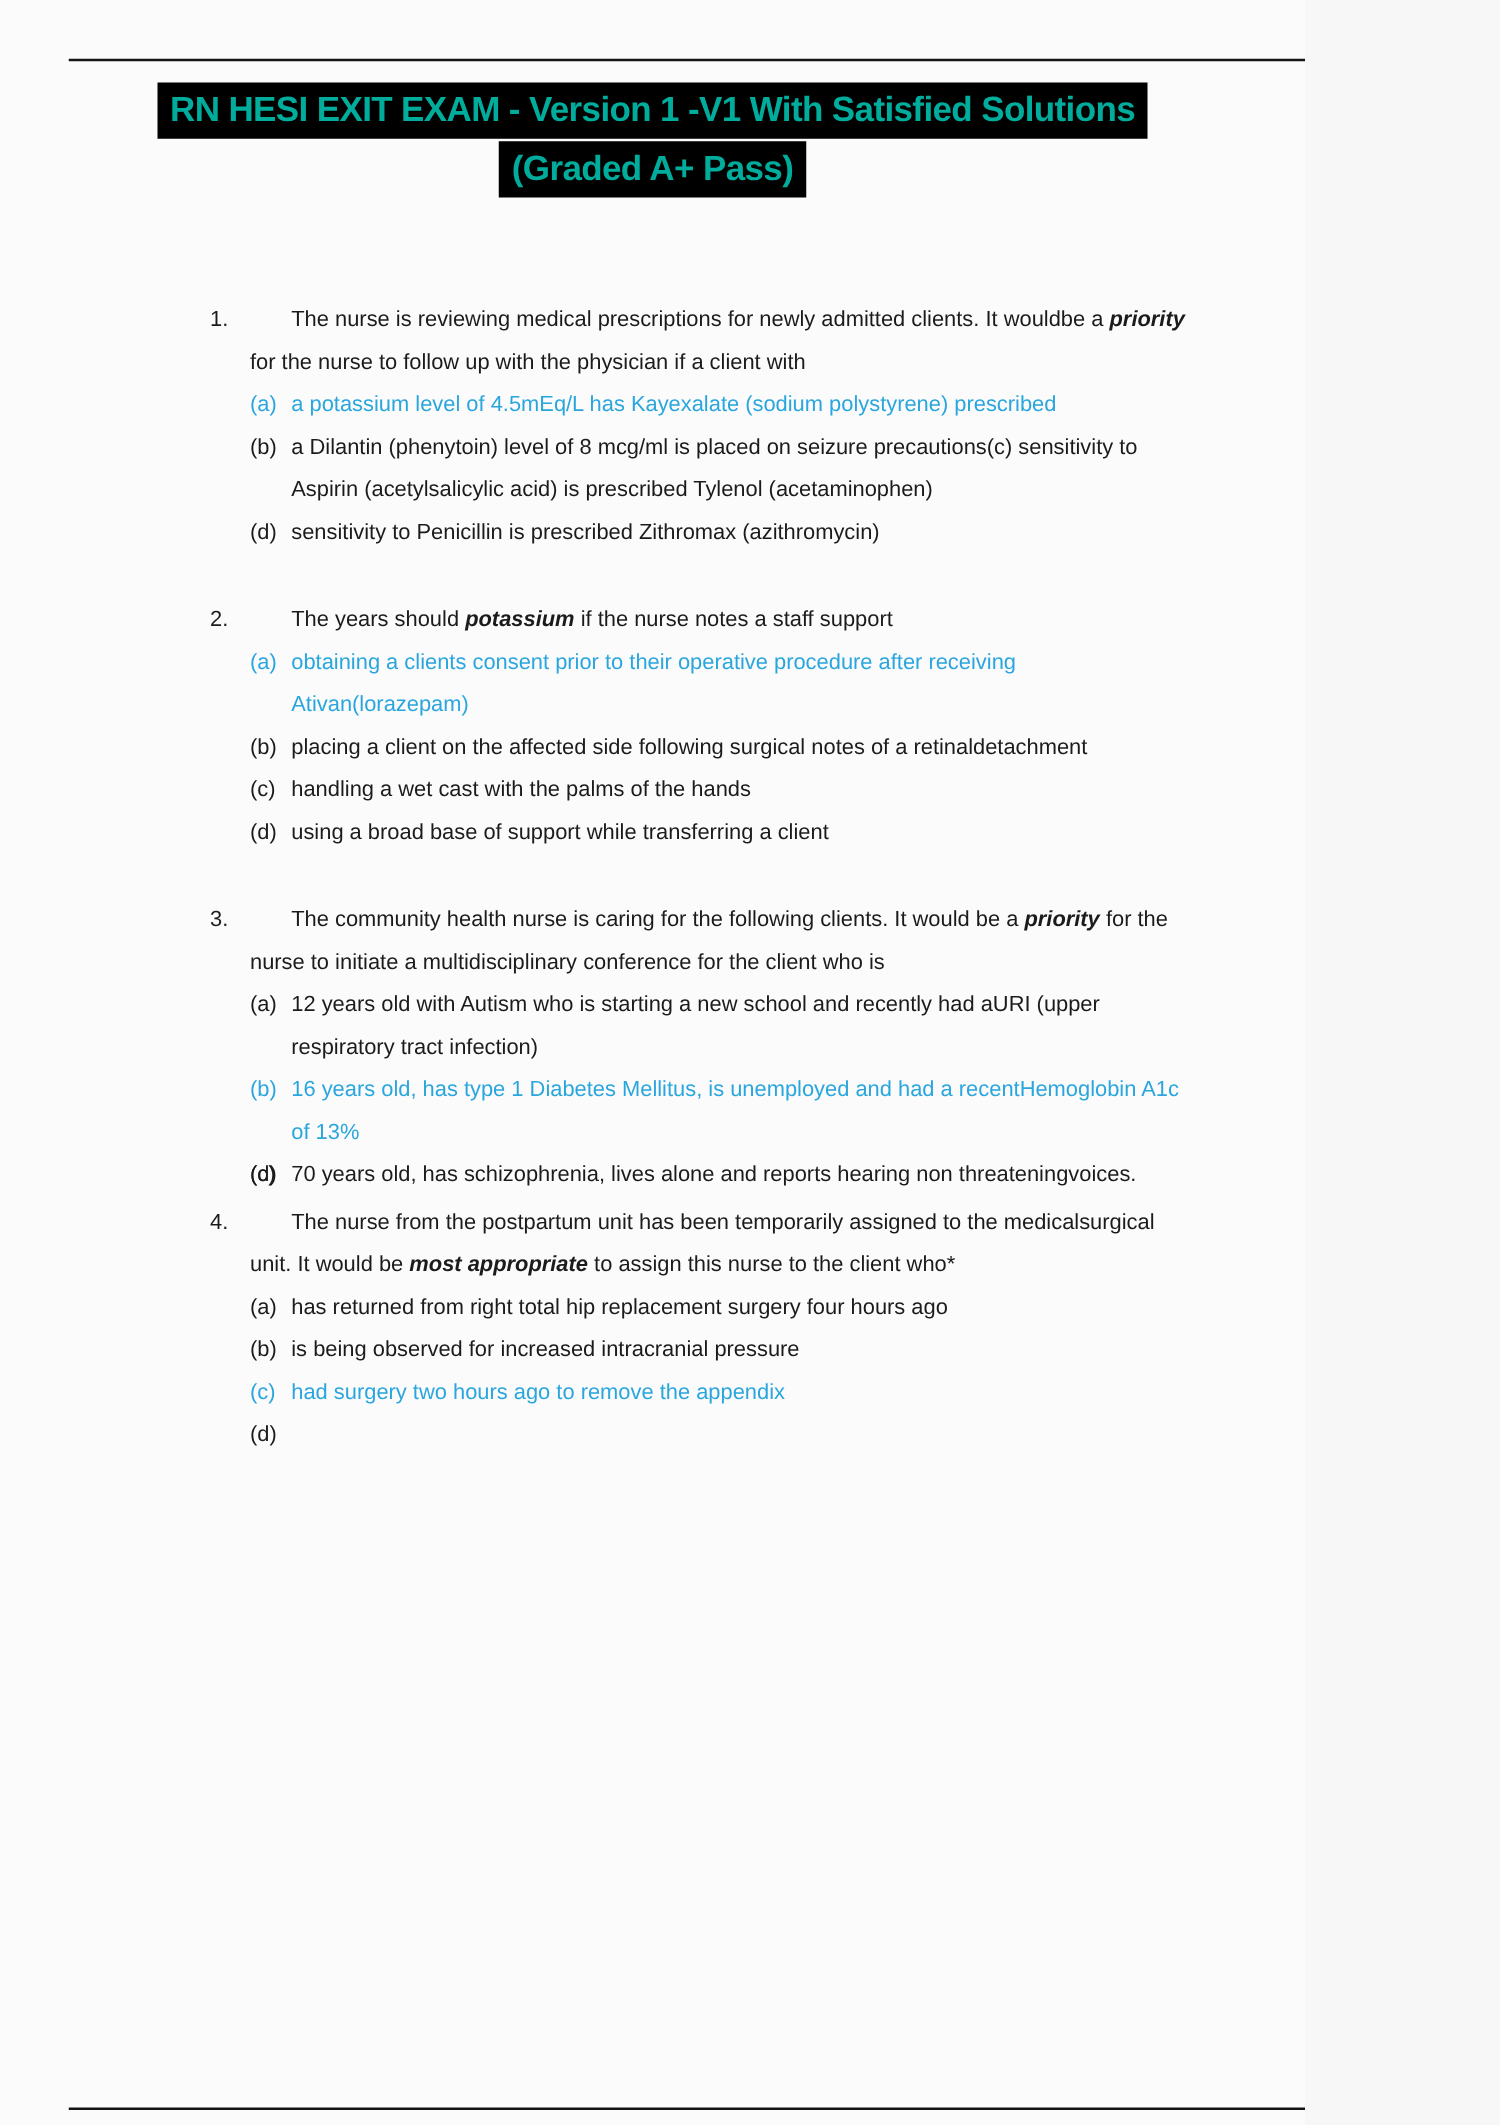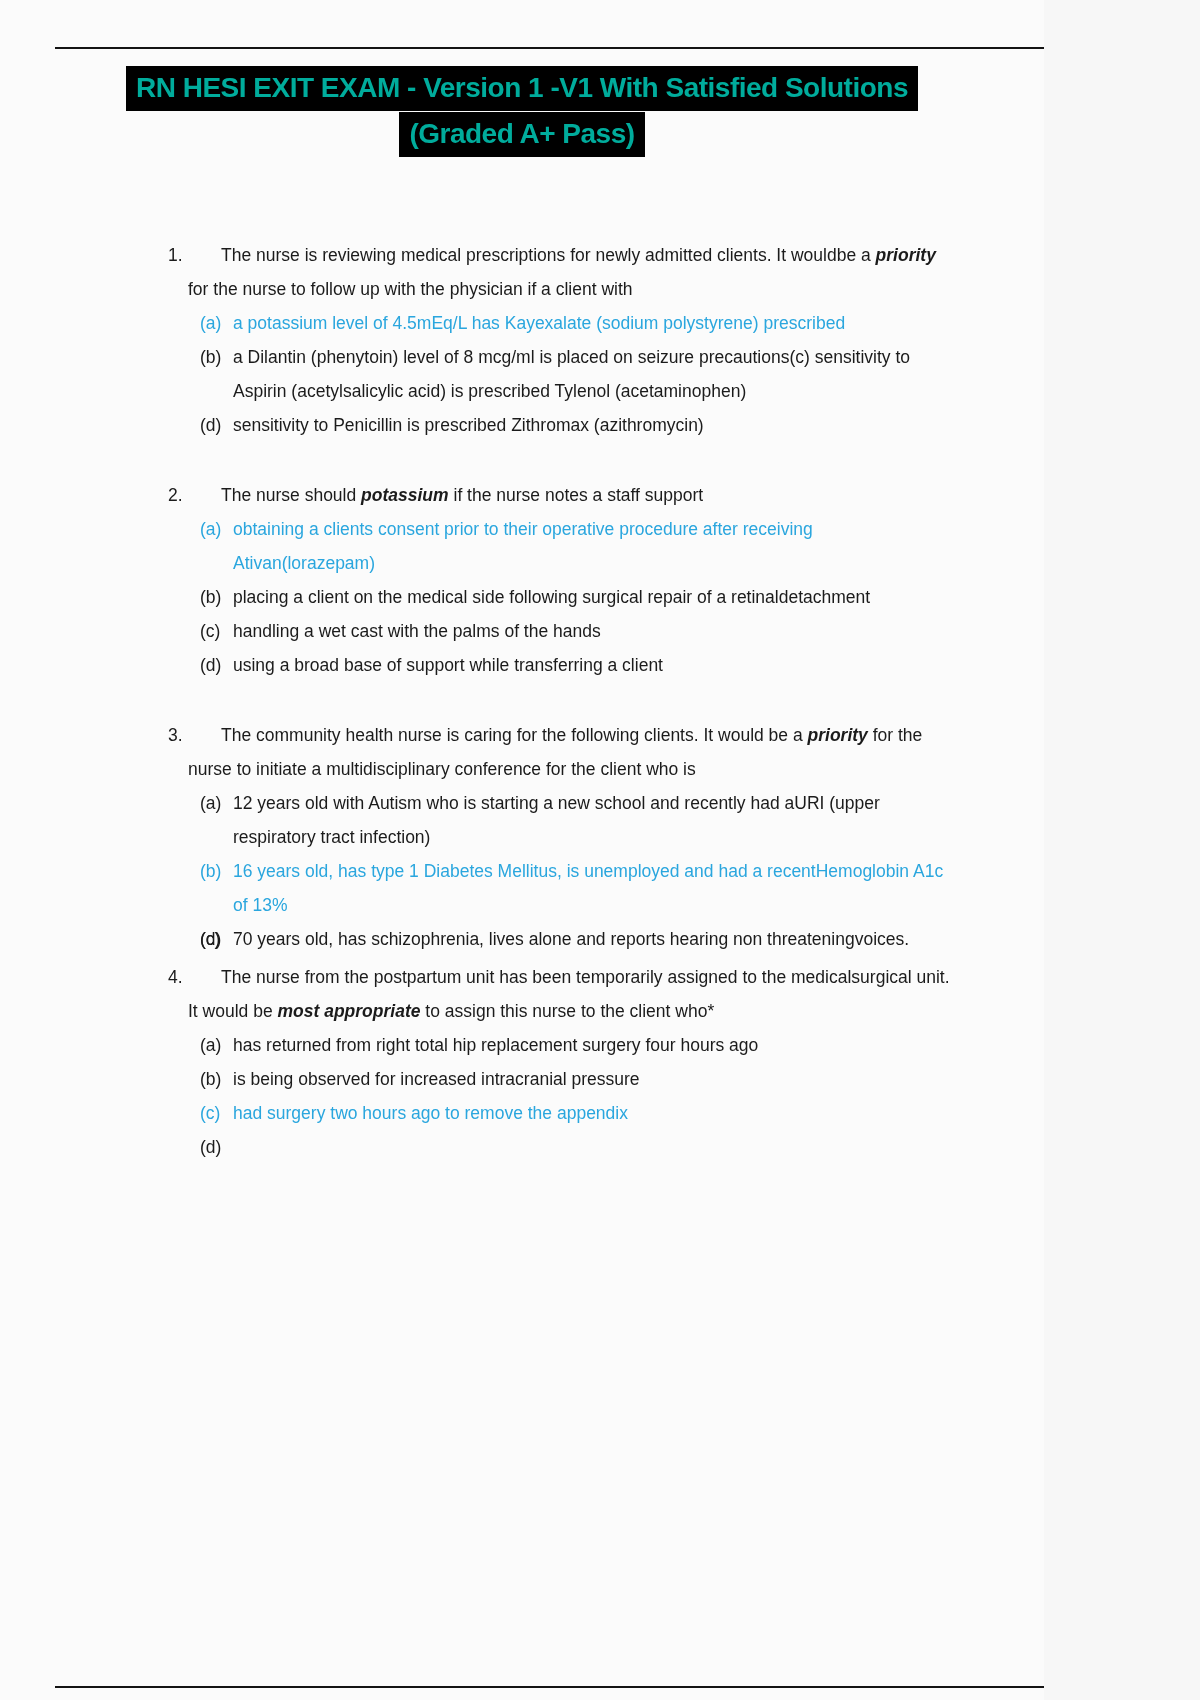--- a/index.html
+++ b/index.html
@@ -32,21 +32,21 @@
     padding:1px 10px 3px 10px;
   }
 
   .content {
     position:absolute; top:238px; left:168px; width:785px;
     font-size:17.5px; line-height:34px;
   }
   .question { position:relative; margin-bottom:36px; }
   .question.tight { margin-bottom:0; margin-top:2px; }
   .qnum { position:absolute; left:0; top:0; }
-  .stem { margin-left:20px; text-indent:33px; }
+  .stem { margin-left:32px; text-indent:33px; }
   .stem .em { font-weight:bold; font-style:italic; }
   .opts { margin-left:32px; }
   .opt { position:relative; padding-left:33px; }
   .opt .letter { position:absolute; left:0; top:0; }
   .opt.hl, .opt.hl .letter { color:var(--answer-highlight,#2AA6DE); }
 </style>
 </head>
 <body>
 
 <div class="page">
@@ -64,24 +64,24 @@
       <div class="stem"><span>The nurse is reviewing medical prescriptions for newly admitted clients.  It wouldbe a </span><span class="em">priority</span><span> for the nurse to follow up with the physician if a client with</span></div>
       <div class="opts">
         <div class="opt hl"><span class="letter">(a)</span><span>a potassium level of 4.5mEq/L has Kayexalate (sodium polystyrene) prescribed</span></div>
         <div class="opt"><span class="letter">(b)</span><span>a Dilantin (phenytoin) level of 8 mcg/ml is placed on seizure precautions(c) sensitivity to Aspirin (acetylsalicylic acid) is prescribed Tylenol (acetaminophen)</span></div>
         <div class="opt"><span class="letter">(d)</span><span>sensitivity to Penicillin is prescribed Zithromax (azithromycin)</span></div>
       </div>
     </div>
 
     <div class="question">
       <span class="qnum">2.</span>
-      <div class="stem"><span>The nurse should </span><span class="em">potassium</span><span> if the nurse notes a staff support</span></div>
+      <div class="stem"><span>The years should </span><span class="em">potassium</span><span> if the nurse notes a staff support</span></div>
       <div class="opts">
         <div class="opt hl"><span class="letter">(a)</span><span>obtaining a clients consent prior to their operative procedure after receiving Ativan(lorazepam)</span></div>
-        <div class="opt"><span class="letter">(b)</span><span>placing a client on the medical side following surgical repair of a retinaldetachment</span></div>
+        <div class="opt"><span class="letter">(b)</span><span>placing a client on the affected side following surgical notes of a retinaldetachment</span></div>
         <div class="opt"><span class="letter">(c)</span><span>handling a wet cast with the palms of the hands</span></div>
         <div class="opt"><span class="letter">(d)</span><span>using a broad base of support while transferring a client</span></div>
       </div>
     </div>
 
     <div class="question" style="margin-bottom:4px;">
       <span class="qnum">3.</span>
       <div class="stem"><span>The community health nurse is caring for the following clients. It would be a </span><span class="em">priority</span><span> for the nurse to initiate a multidisciplinary conference for the client who is</span></div>
       <div class="opts">
         <div class="opt"><span class="letter">(a)</span><span>12 years old with Autism who is starting a new school and recently had aURI (upper respiratory tract infection)</span></div>

